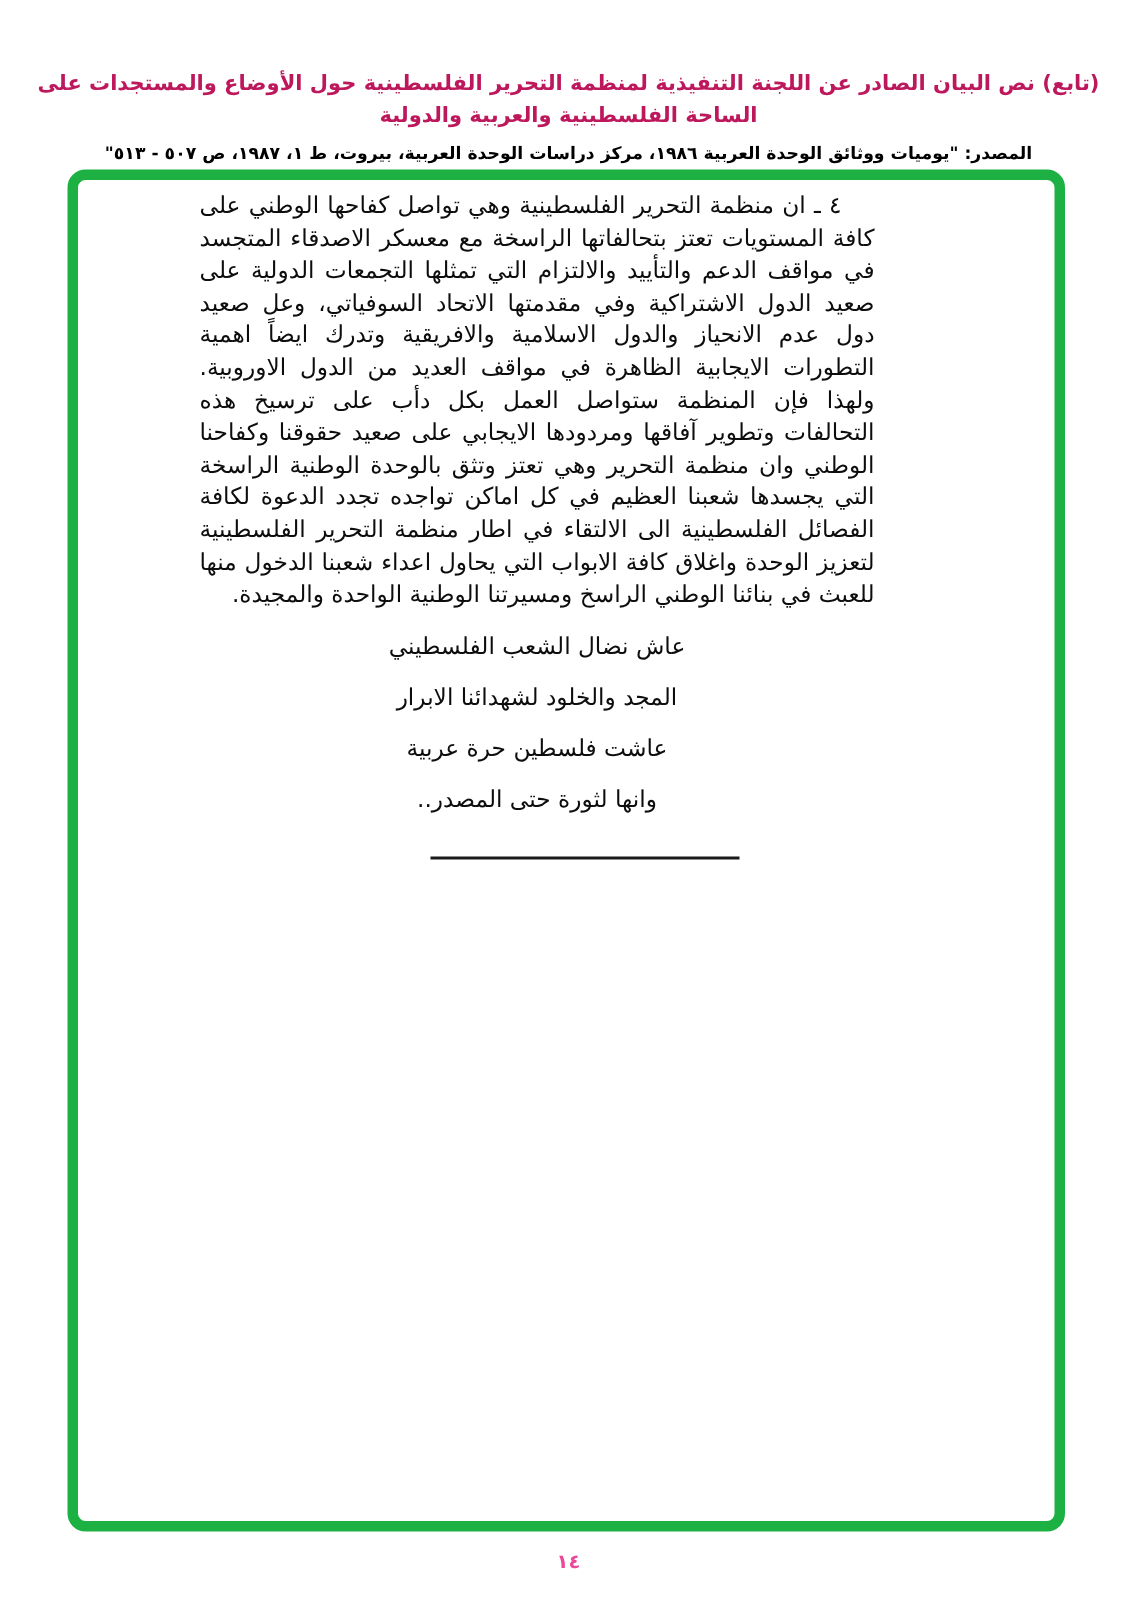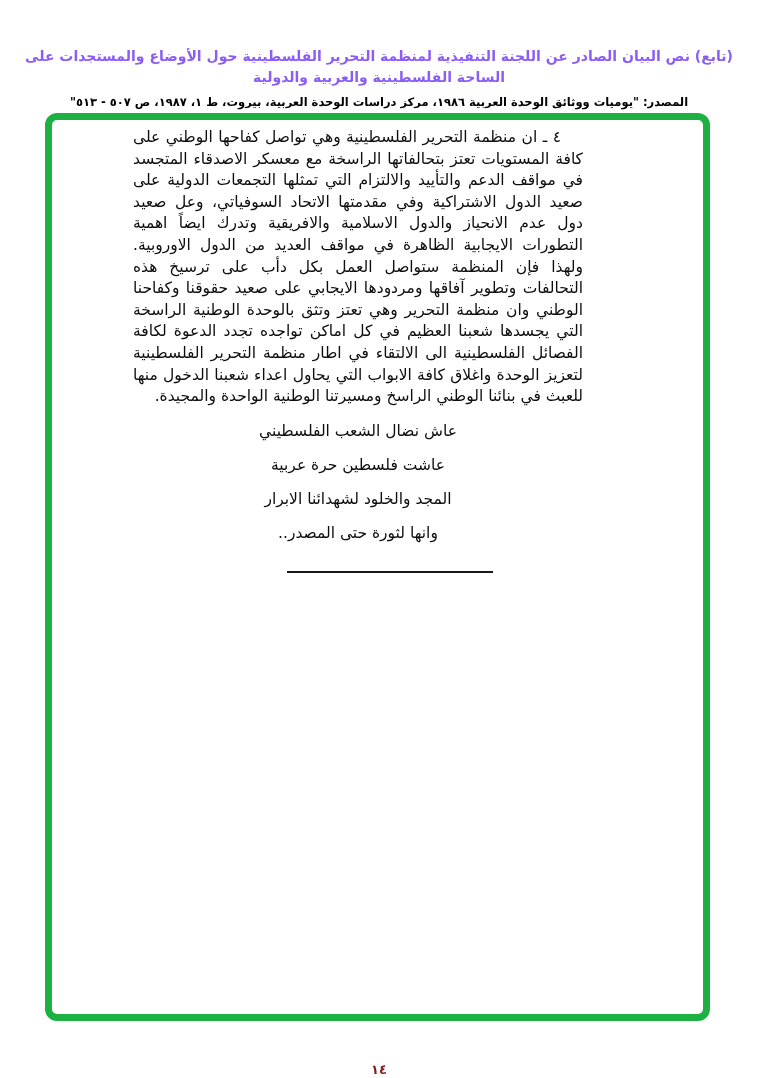--- a/index.html
+++ b/index.html
@@ -21,21 +21,21 @@
     top: 46px;
     left: 8px;
     right: 8px;
     text-align: center;
     direction: rtl;
   }
   .header-title {
     font-size: 14px;
     font-weight: 700;
     line-height: 1.5;
-    color: #8b5cf6;
+    color: #be185d;
     letter-spacing: 0;
   }
   .source-citation {
     margin-top: 7px;
     font-size: 11.5px;
     font-weight: 700;
     color: #000000;
   }
   .green-box {
     position: absolute;
@@ -81,43 +81,42 @@
     margin: 27px 90px 0 154px;
   }
   .page-number {
     position: absolute;
     top: 1034px;
     left: 0;
     right: 0;
     text-align: center;
     font-size: 13px;
     font-weight: 700;
-    color: #7f1d1d;
-    margin-top: 28px;
+    color: #ec4899;
   }
 </style>
 </head>
 <body>
 
 <div class="page">
 
   <div class="top-block">
     <div class="header-title">(تابع) نص البيان الصادر عن اللجنة التنفيذية لمنظمة التحرير الفلسطينية حول الأوضاع والمستجدات على الساحة الفلسطينية والعربية والدولية</div>
     <div class="source-citation">المصدر: "يوميات ووثائق الوحدة العربية ١٩٨٦، مركز دراسات الوحدة العربية، بيروت، ط ١، ١٩٨٧، ص ٥٠٧ - ٥١٣"</div>
   </div>
 
   <div class="green-box" style="border-color: rgb(29, 176, 67);"></div>
 
   <div class="body-column">
     <p class="para">٤ ـ ان منظمة التحرير الفلسطينية وهي تواصل كفاحها الوطني على كافة المستويات تعتز بتحالفاتها الراسخة مع معسكر الاصدقاء المتجسد في مواقف الدعم والتأييد والالتزام التي تمثلها التجمعات الدولية على صعيد الدول الاشتراكية وفي مقدمتها الاتحاد السوفياتي، وعل صعيد دول عدم الانحياز والدول الاسلامية والافريقية وتدرك ايضاً اهمية التطورات الايجابية الظاهرة في مواقف العديد من الدول الاوروبية. ولهذا فإن المنظمة ستواصل العمل بكل دأب على ترسيخ هذه التحالفات وتطوير آفاقها ومردودها الايجابي على صعيد حقوقنا وكفاحنا الوطني وان منظمة التحرير وهي تعتز وتثق بالوحدة الوطنية الراسخة التي يجسدها شعبنا العظيم في كل اماكن تواجده تجدد الدعوة لكافة الفصائل الفلسطينية الى الالتقاء في اطار منظمة التحرير الفلسطينية لتعزيز الوحدة واغلاق كافة الابواب التي يحاول اعداء شعبنا الدخول منها للعبث في بنائنا الوطني الراسخ ومسيرتنا الوطنية الواحدة والمجيدة.</p>
 
     <div class="slogans">
       <p>عاش نضال الشعب الفلسطيني</p>
+      <p>المجد والخلود لشهدائنا الابرار</p>
       <p>عاشت فلسطين حرة عربية</p>
-      <p>المجد والخلود لشهدائنا الابرار</p>
       <p>وانها لثورة حتى المصدر..</p>
     </div>
 
     <div class="closing-rule"></div>
   </div>
 
   <div class="page-number">١٤</div>
 
 </div>
 

